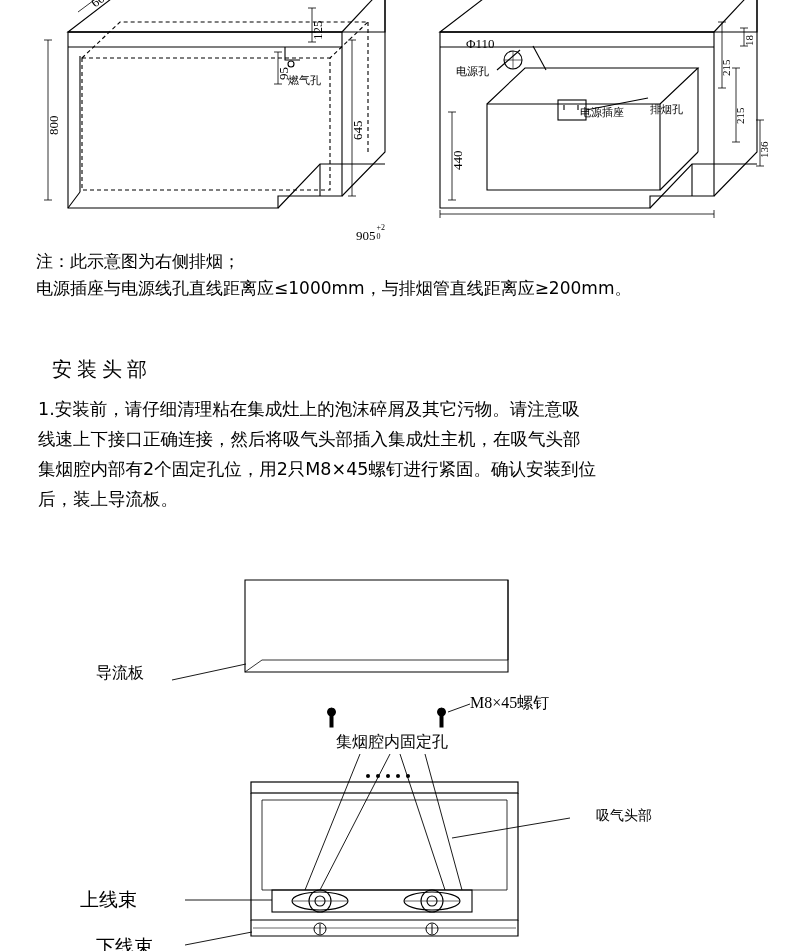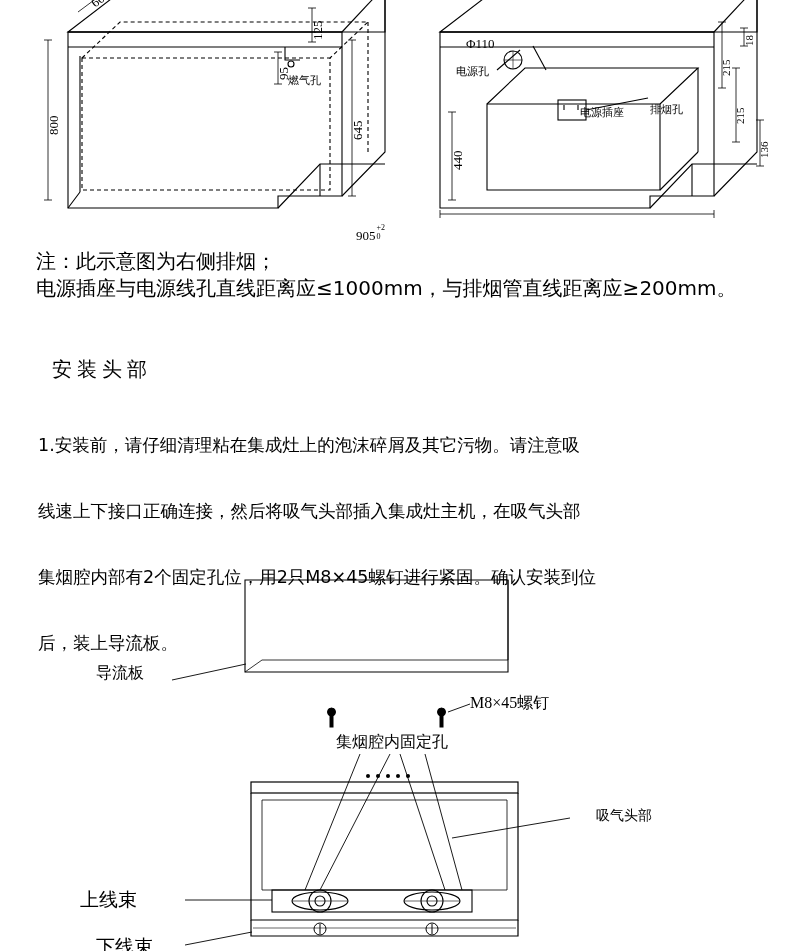--- a/index.html
+++ b/index.html
@@ -28,21 +28,21 @@
     width: 790px; height: 240px;
   }
   svg.dia { position: absolute; left: 0; top: 0; overflow: visible; }
 
   
   #note-block {
     position: absolute;
     left: 36px;
     top: 248px;
     width: 740px;
-    font-size: 20px;
+    font-size: 17px;
     line-height: 27px;
     font-family: "DejaVu Sans", sans-serif;
   }
   #note-block div { white-space: nowrap; }
 
   
   #section-heading {
     position: absolute;
     left: 52px;
     top: 356px;
@@ -55,21 +55,21 @@
   #body-paragraph {
     position: absolute;
     left: 38px;
     top: 394px;
     width: 740px;
     font-size: 17.5px;
     line-height: 30px;
     font-family: "DejaVu Sans", sans-serif;
     text-align: justify;
   }
-  #body-paragraph div { white-space: nowrap; margin-top: 36px; }
+  #body-paragraph div { white-space: nowrap; }
 
   
   #lower-diagram {
     position: absolute;
     left: 0; top: 560px;
     width: 790px; height: 391px;
   }
   .callout {
     position: absolute;
     font-size: 16px;

